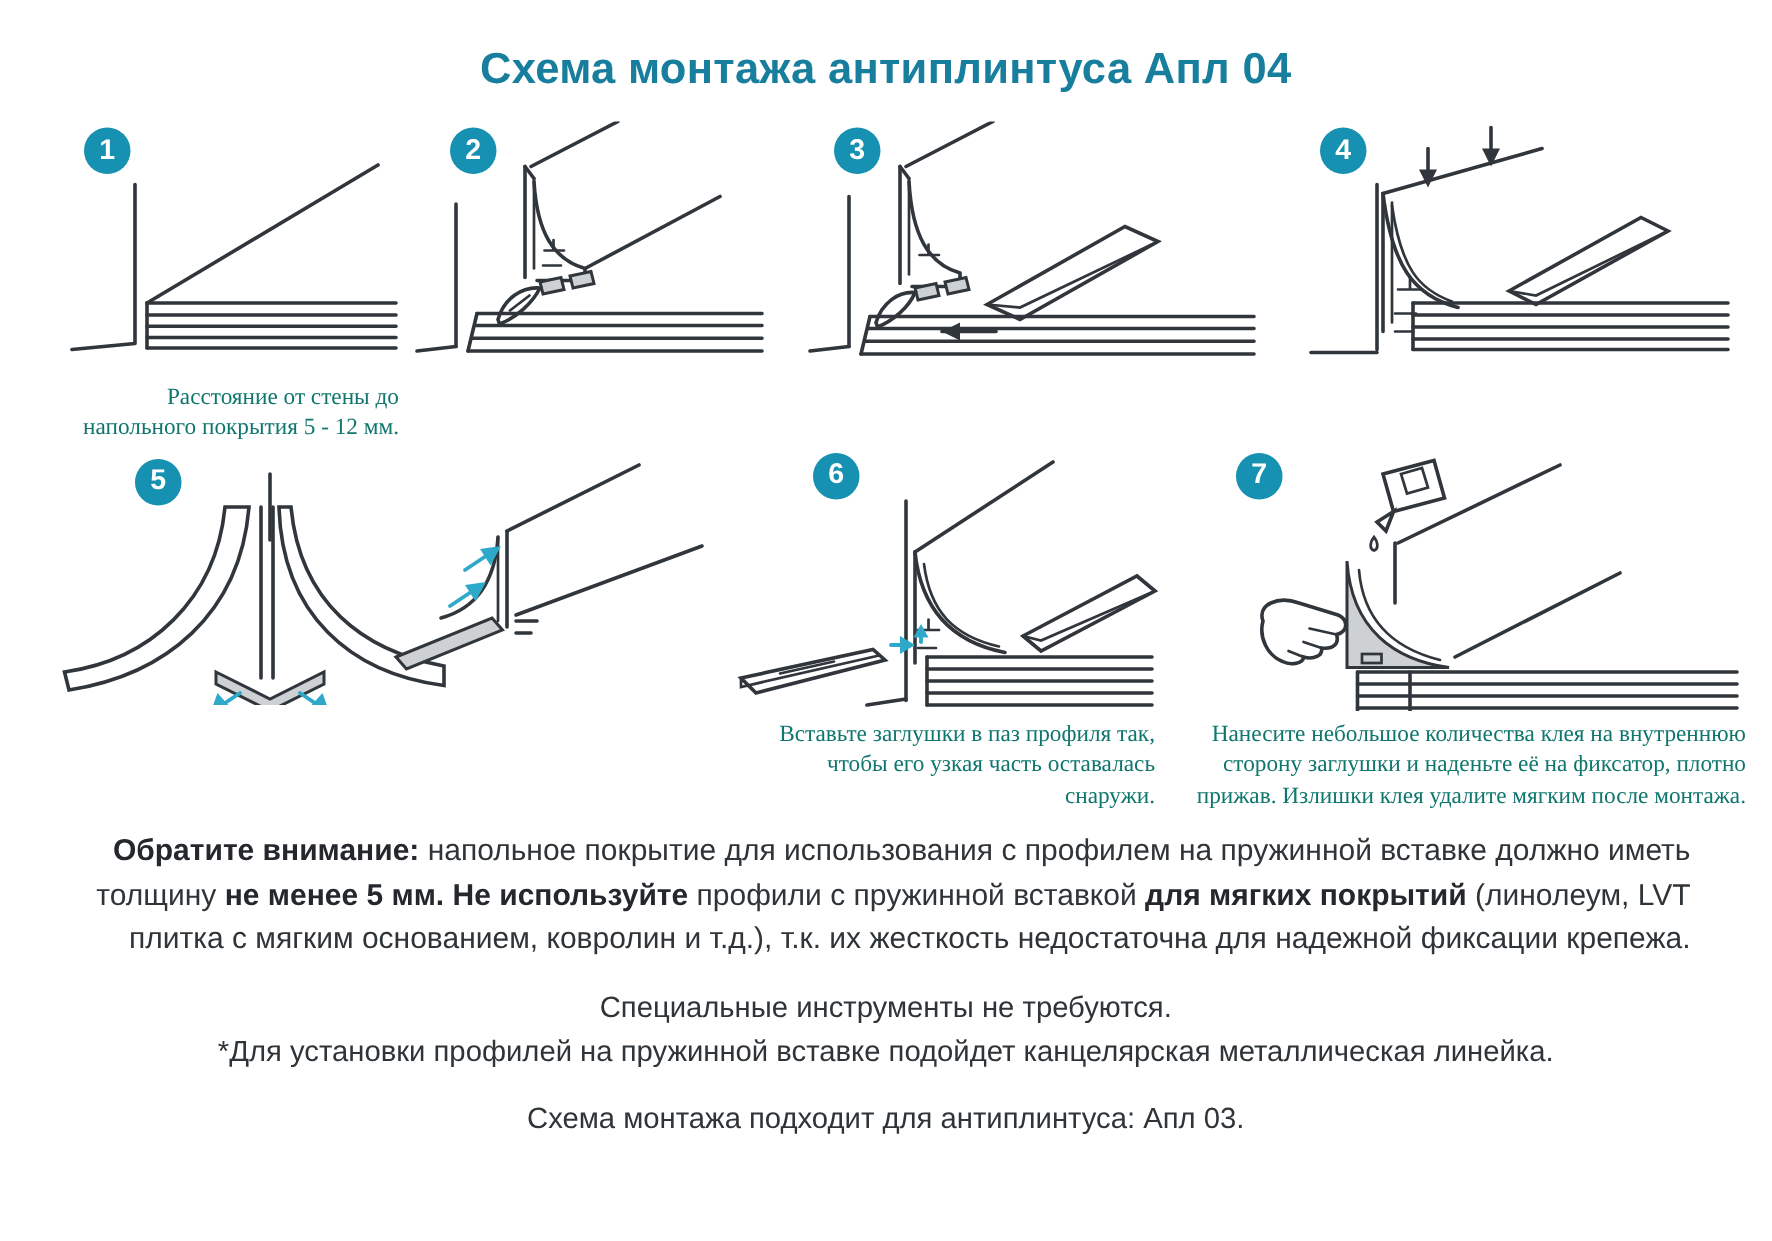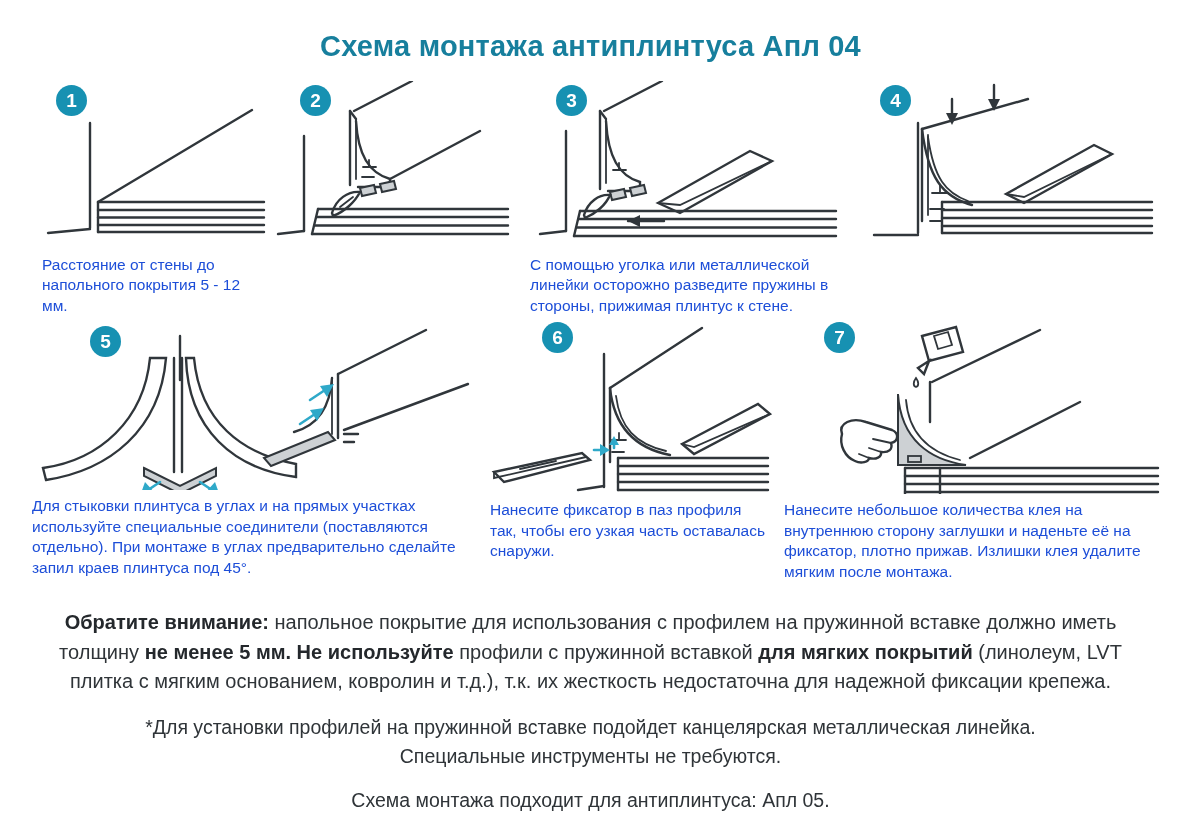--- a/index.html
+++ b/index.html
@@ -25,26 +25,26 @@
   .s5 { width:448px; }
   .s6 { width:288px; margin-left:10px; }
   .s7 { width:388px; margin-left:6px; }
   .badge {
     position:absolute; top:4px; width:31px; height:31px; border-radius:50%;
     background:#1791b2; color:#ffffff; font-weight:700; font-size:19px;
     display:flex; align-items:center; justify-content:center; z-index:2;
   }
   .diagram { width:100%; display:block; }
   .caption {
-    text-align:left; font-size:15.5px; line-height:1.32; color:#1d4ed8;
-    margin-top:6px; padding:0 4px;
+    text-align:right; font-size:15.5px; line-height:1.32; color:#0f766e;
+    margin-top:6px; padding:0 4px;font-family:Liberation Serif, serif;
   }
   .notice {
-    margin:26px 54px 0 54px; font-size:20px; line-height:1.48; color:#2f3438;
-    text-align:center;
+    margin:12px 54px 0 54px; font-size:20px; line-height:1.48; color:#2f3438;
+    text-align:right;
   }
   .notice b { font-weight:700; color:#24282c; }
   .footnote { text-align:center; font-size:19.5px; color:#2f3438; margin-top:16px; line-height:1.5; }
   .compat { text-align:center; font-size:19.5px; color:#2f3438; margin-top:18px; }
   svg { stroke-linecap:round; }
   .ln { fill:none; stroke:#30363b; stroke-width:2.4; }
   .thin { fill:none; stroke:#30363b; stroke-width:1.8; }
   .gray { fill:#cdd1d4; stroke:#30363b; stroke-width:2; }
   .teal { fill:none; stroke:#2fa9c9; stroke-width:2.6; }
   .tealfill { fill:#2fa9c9; stroke:none; }
@@ -105,21 +105,20 @@
         <path class="ln" d="M80 40 C82 76 93 95 114 101 L114 110 L82 110"></path>
         <path class="thin" d="M87 89 H100 M93 82 V89"></path>
         <path class="gray" d="M84 111 L98 108 L100 116 L86 119 Z"></path>
         <path class="gray" d="M104 107 L118 104 L120 112 L106 115 Z"></path>
         <path class="ln" d="M58 134 C62 121 73 113 84 114 C80 124 69 133 59 137 Z"></path>
         <path class="ln" d="M132 122 L224 70 L246 80 L154 132 Z"></path>
         <path class="thin" d="M132 122 L154 124 L246 80"></path>
         <path class="ln" d="M138 140 H102"></path>
         <path class="tealfill" style="fill:#30363b" d="M102 140 L114 134 L114 146 Z"></path>
       </svg>
-      <div class="caption">С помощью уголка или металлической линейки осторожно разведите пружины в стороны, прижимая плинтус к стене.</div>
     </div>
 
     <div class="step s4">
       <div class="badge" style="left:24px">4</div>
       <svg class="diagram" viewBox="0 0 308 168" width="308" height="168">
         <path class="ln" d="M62 42 V152"></path>
         <path class="ln" d="M18 154 H62"></path>
         <path class="ln" d="M66 48 L172 18"></path>
         <path class="ln" d="M66 48 V140"></path>
         <path class="thin" d="M72 54 V134"></path>
@@ -157,21 +156,20 @@
         <path class="ln" d="M316 112 H330 M316 120 H326"></path>
         <path class="teal" d="M282 78 L300 66"></path>
         <path class="tealfill" d="M306 62 L292 64 L299 75 Z"></path>
         <path class="teal" d="M272 102 L290 90"></path>
         <path class="tealfill" d="M296 86 L282 88 L289 99 Z"></path>
         <path class="teal" d="M120 168 L132 160"></path>
         <path class="tealfill" d="M112 174 L126 170 L117 160 Z"></path>
         <path class="teal" d="M184 168 L172 160"></path>
         <path class="tealfill" d="M192 174 L178 170 L187 160 Z"></path>
       </svg>
-      <div class="caption">Для стыковки плинтуса в углах и на прямых участках используйте специальные соединители (поставляются отдельно). При монтаже в углах предварительно сделайте запил краев плинтуса под 45°.</div>
     </div>
 
     <div class="step s6">
       <div class="badge" style="left:56px; top:0">6</div>
       <svg class="diagram" viewBox="0 0 288 172" width="288" height="172">
         <path class="ln" d="M118 32 V165"></path>
         <path class="ln" d="M92 168 L118 164"></path>
         <path class="ln" d="M124 66 L216 6"></path>
         <path class="ln" d="M124 66 V140"></path>
         <path class="ln" d="M124 66 C128 104 148 126 184 133"></path>
@@ -182,21 +180,21 @@
         <path class="ln" d="M196 122 L272 82 L284 92 L208 132 Z"></path>
         <path class="thin" d="M196 122 L208 125 L284 92"></path>
         <path class="ln" d="M8 150 L96 131 L104 138 L18 160 Z"></path>
         <path class="thin" d="M8 150 L8 156 L100 135"></path>
         <path class="thin" d="M34 147 L70 139"></path>
         <path class="teal" d="M108 128 L118 128"></path>
         <path class="tealfill" d="M124 128 L114 122 L114 134 Z"></path>
         <path class="teal" d="M128 126 V120"></path>
         <path class="tealfill" d="M128 114 L123 123 L133 123 Z"></path>
       </svg>
-      <div class="caption">Нанесите фиксатор в паз профиля так, чтобы его узкая часть оставалась снаружи.</div>
+      <div class="caption">Вставьте заглушки в паз профиля так, чтобы его узкая часть оставалась снаружи.</div>
     </div>
 
     <div class="step s7">
       <div class="badge" style="left:44px; top:0">7</div>
       <svg class="diagram" viewBox="0 0 388 172" width="388" height="172">
         <path class="ln" d="M142 14 L176 5 L183 30 L149 39 Z"></path>
         <path class="thin" d="M154 14 L168 10 L172 23 L158 27 Z"></path>
         <path class="ln" d="M149 39 L144 52 L138 46 Z"></path>
         <path class="thin" d="M136 56 C133 60 133 64 136 65 C139 64 139 60 136 56 Z"></path>
         <path class="ln" d="M152 60 L260 8"></path>
@@ -213,19 +211,19 @@
       </svg>
       <div class="caption">Нанесите небольшое количества клея на внутреннюю сторону заглушки и наденьте её на фиксатор, плотно прижав. Излишки клея удалите мягким после монтажа.</div>
     </div>
   </div>
 
   <div class="notice">
     <b>Обратите внимание:</b><span> напольное покрытие для использования с профилем на пружинной вставке должно иметь толщину </span><b>не менее 5 мм. Не используйте</b><span> профили с пружинной вставкой </span><b>для мягких покрытий</b><span> (линолеум, LVT плитка с мягким основанием, ковролин и т.д.), т.к. их жесткость недостаточна для надежной фиксации крепежа.</span>
   </div>
 
   <div class="footnote">
+    <div>Специальные инструменты не требуются.</div>
     <div>*Для установки профилей на пружинной вставке подойдет канцелярская металлическая линейка.</div>
-    <div>Специальные инструменты не требуются.</div>
-  </div>
-
-  <div class="compat">Схема монтажа подходит для антиплинтуса:  Апл 05.</div>
+  </div>
+
+  <div class="compat">Схема монтажа подходит для антиплинтуса:  Апл 03.</div>
 
 </div>
 
 </body></html>

